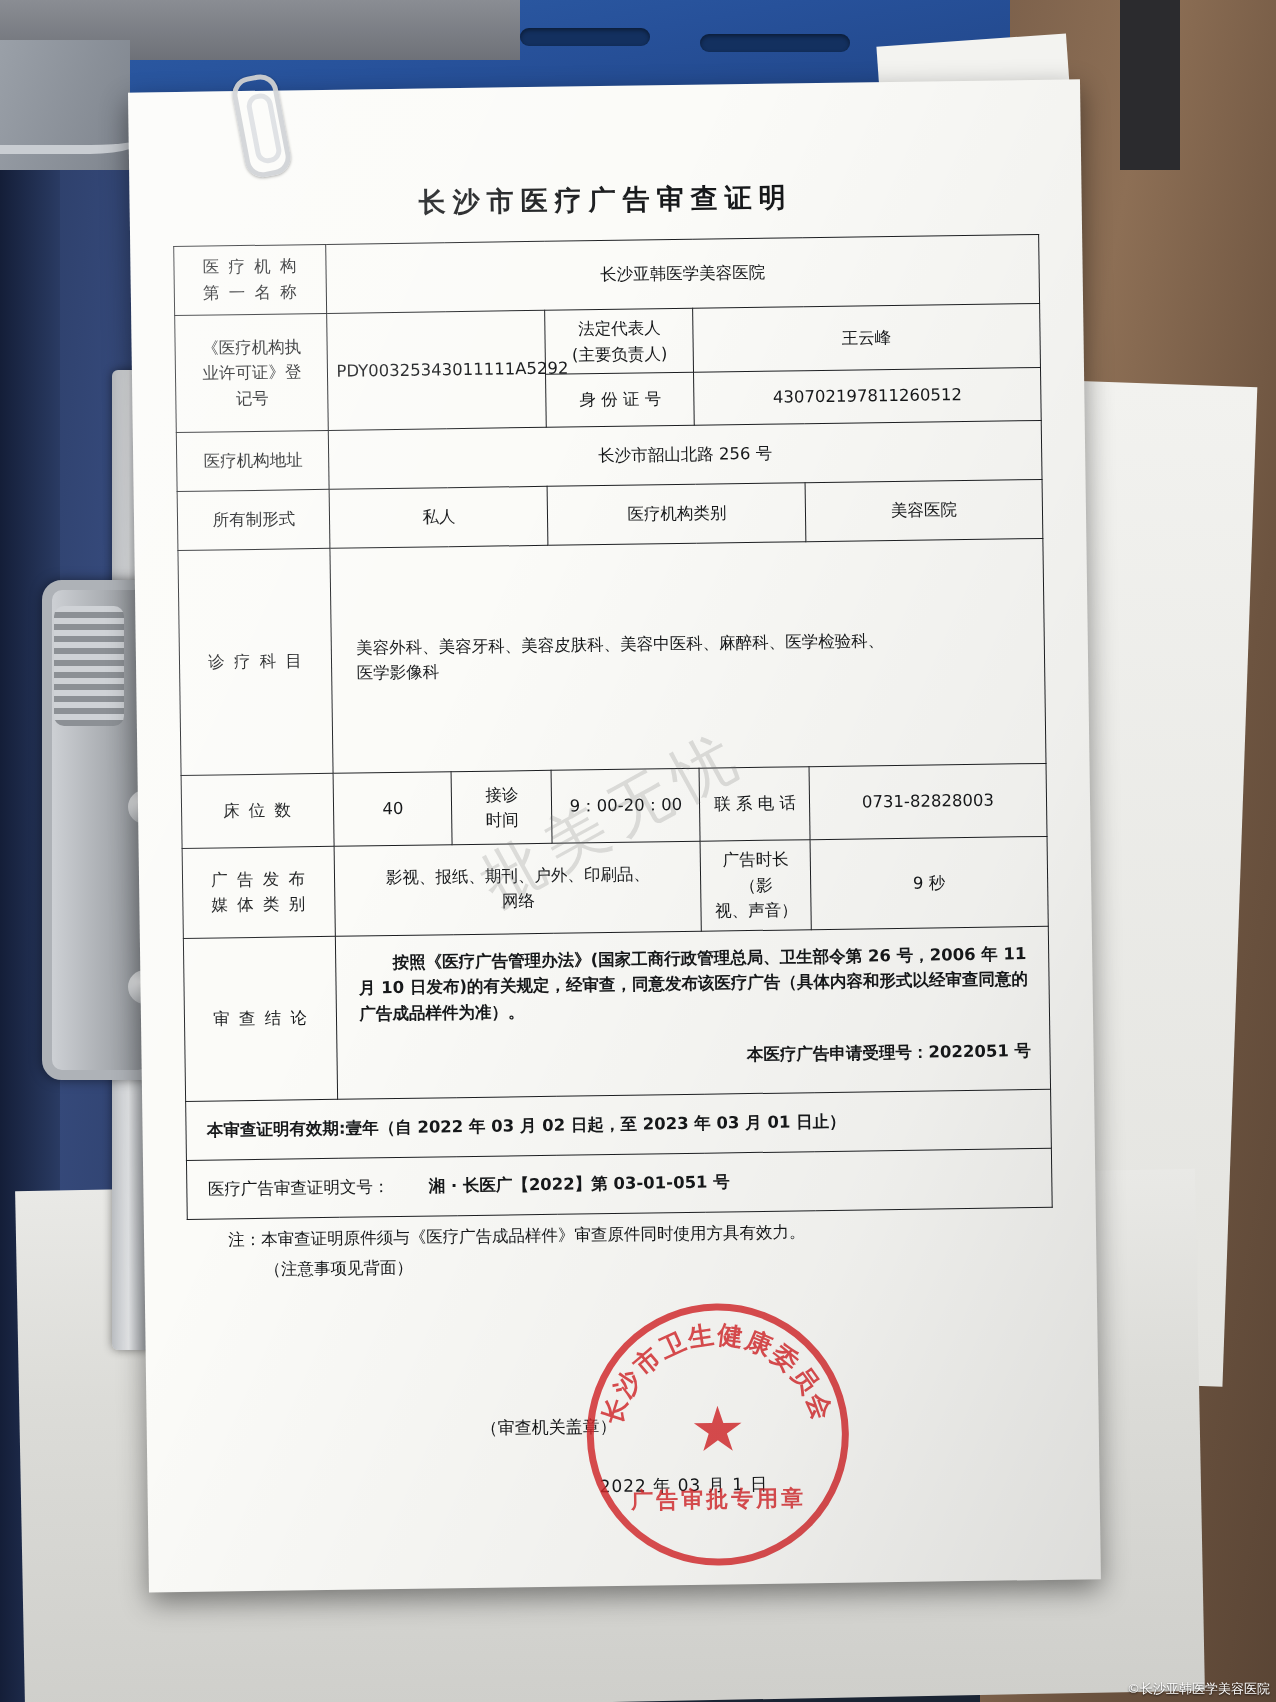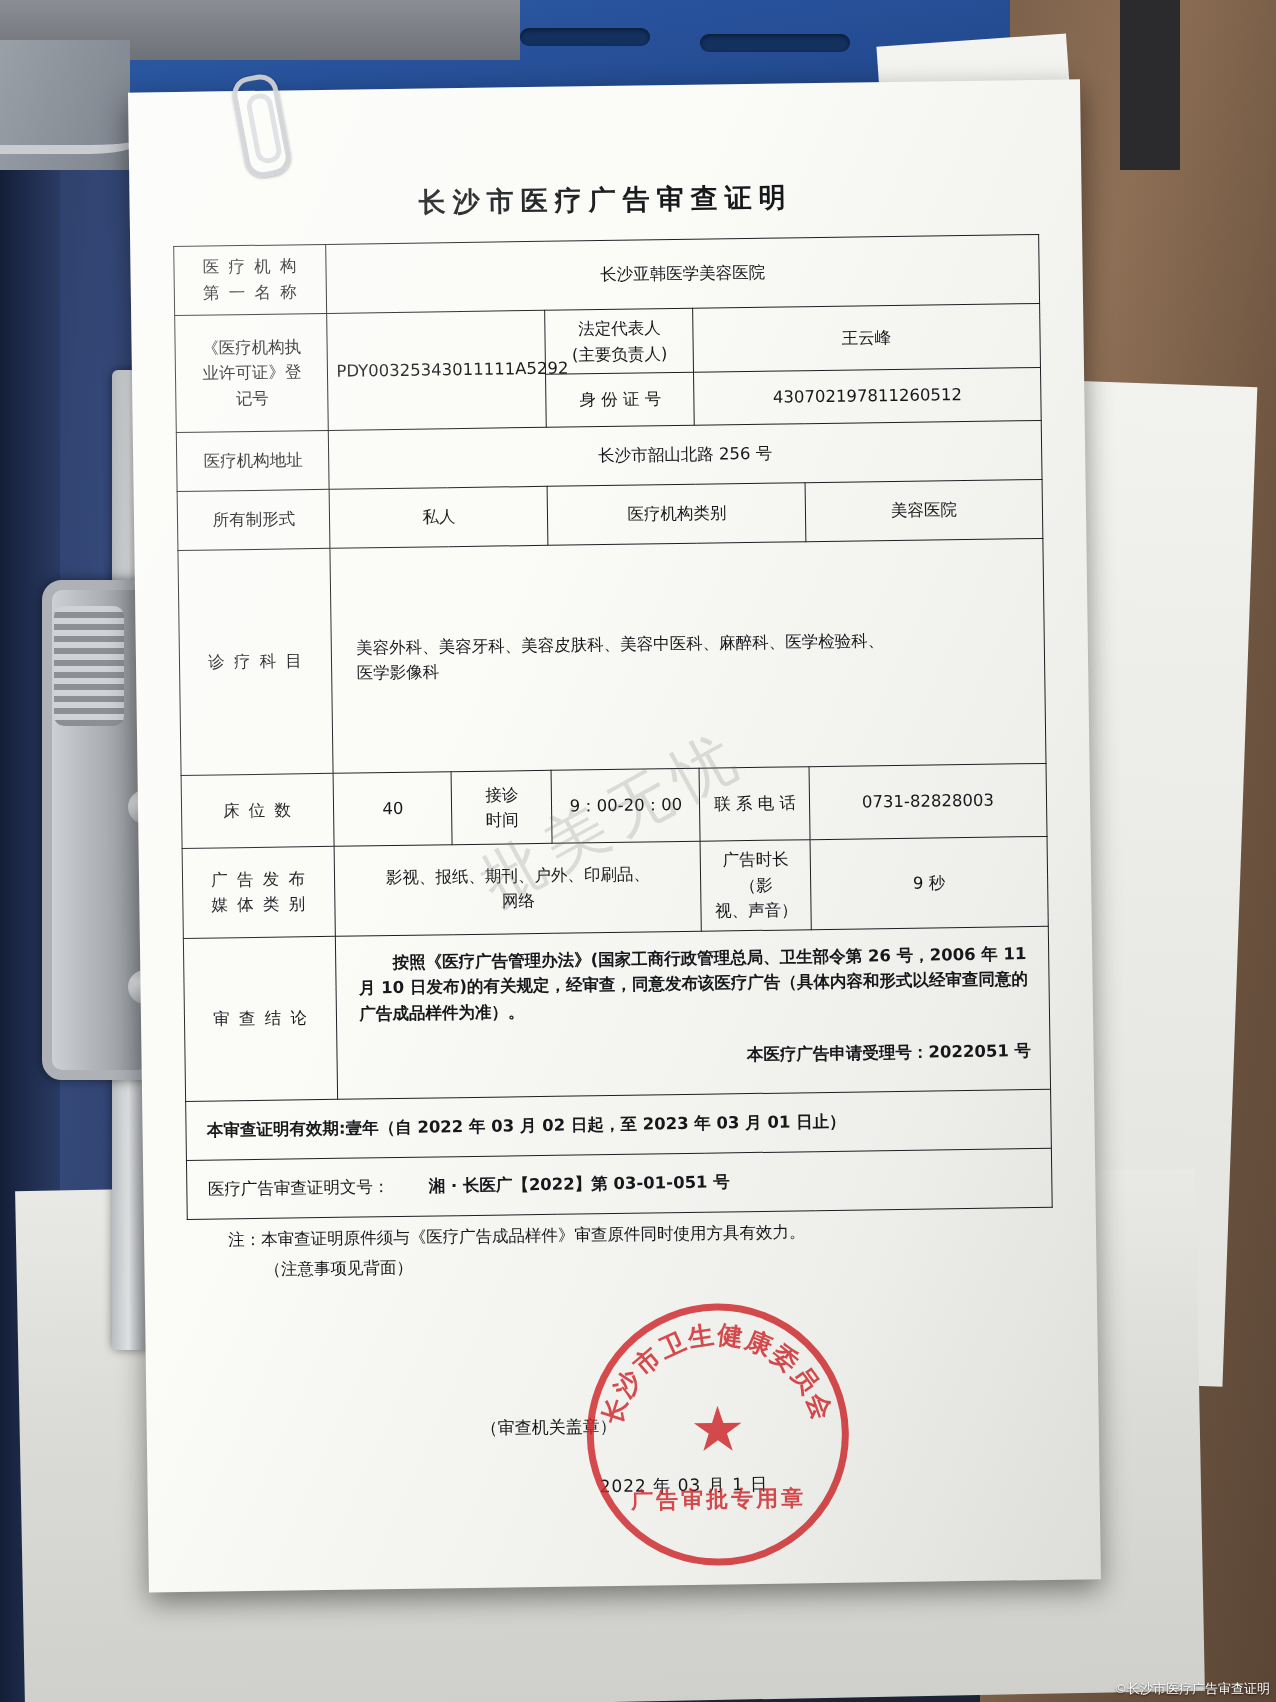--- a/index.html
+++ b/index.html
@@ -428,13 +428,13 @@
       </svg>
       <div class="star">★</div>
       <div class="sub-line">广告审批专用章</div>
     </div>
   </div>
 
   <div class="watermark">批美无忧</div>
   <div class="page-shade"></div>
 </div>
 
-<div class="footer-credit">©长沙市医疗广告审查证明</div>
+<div class="footer-credit">©长沙亚韩医学美容医院</div>
 
 </body></html>

